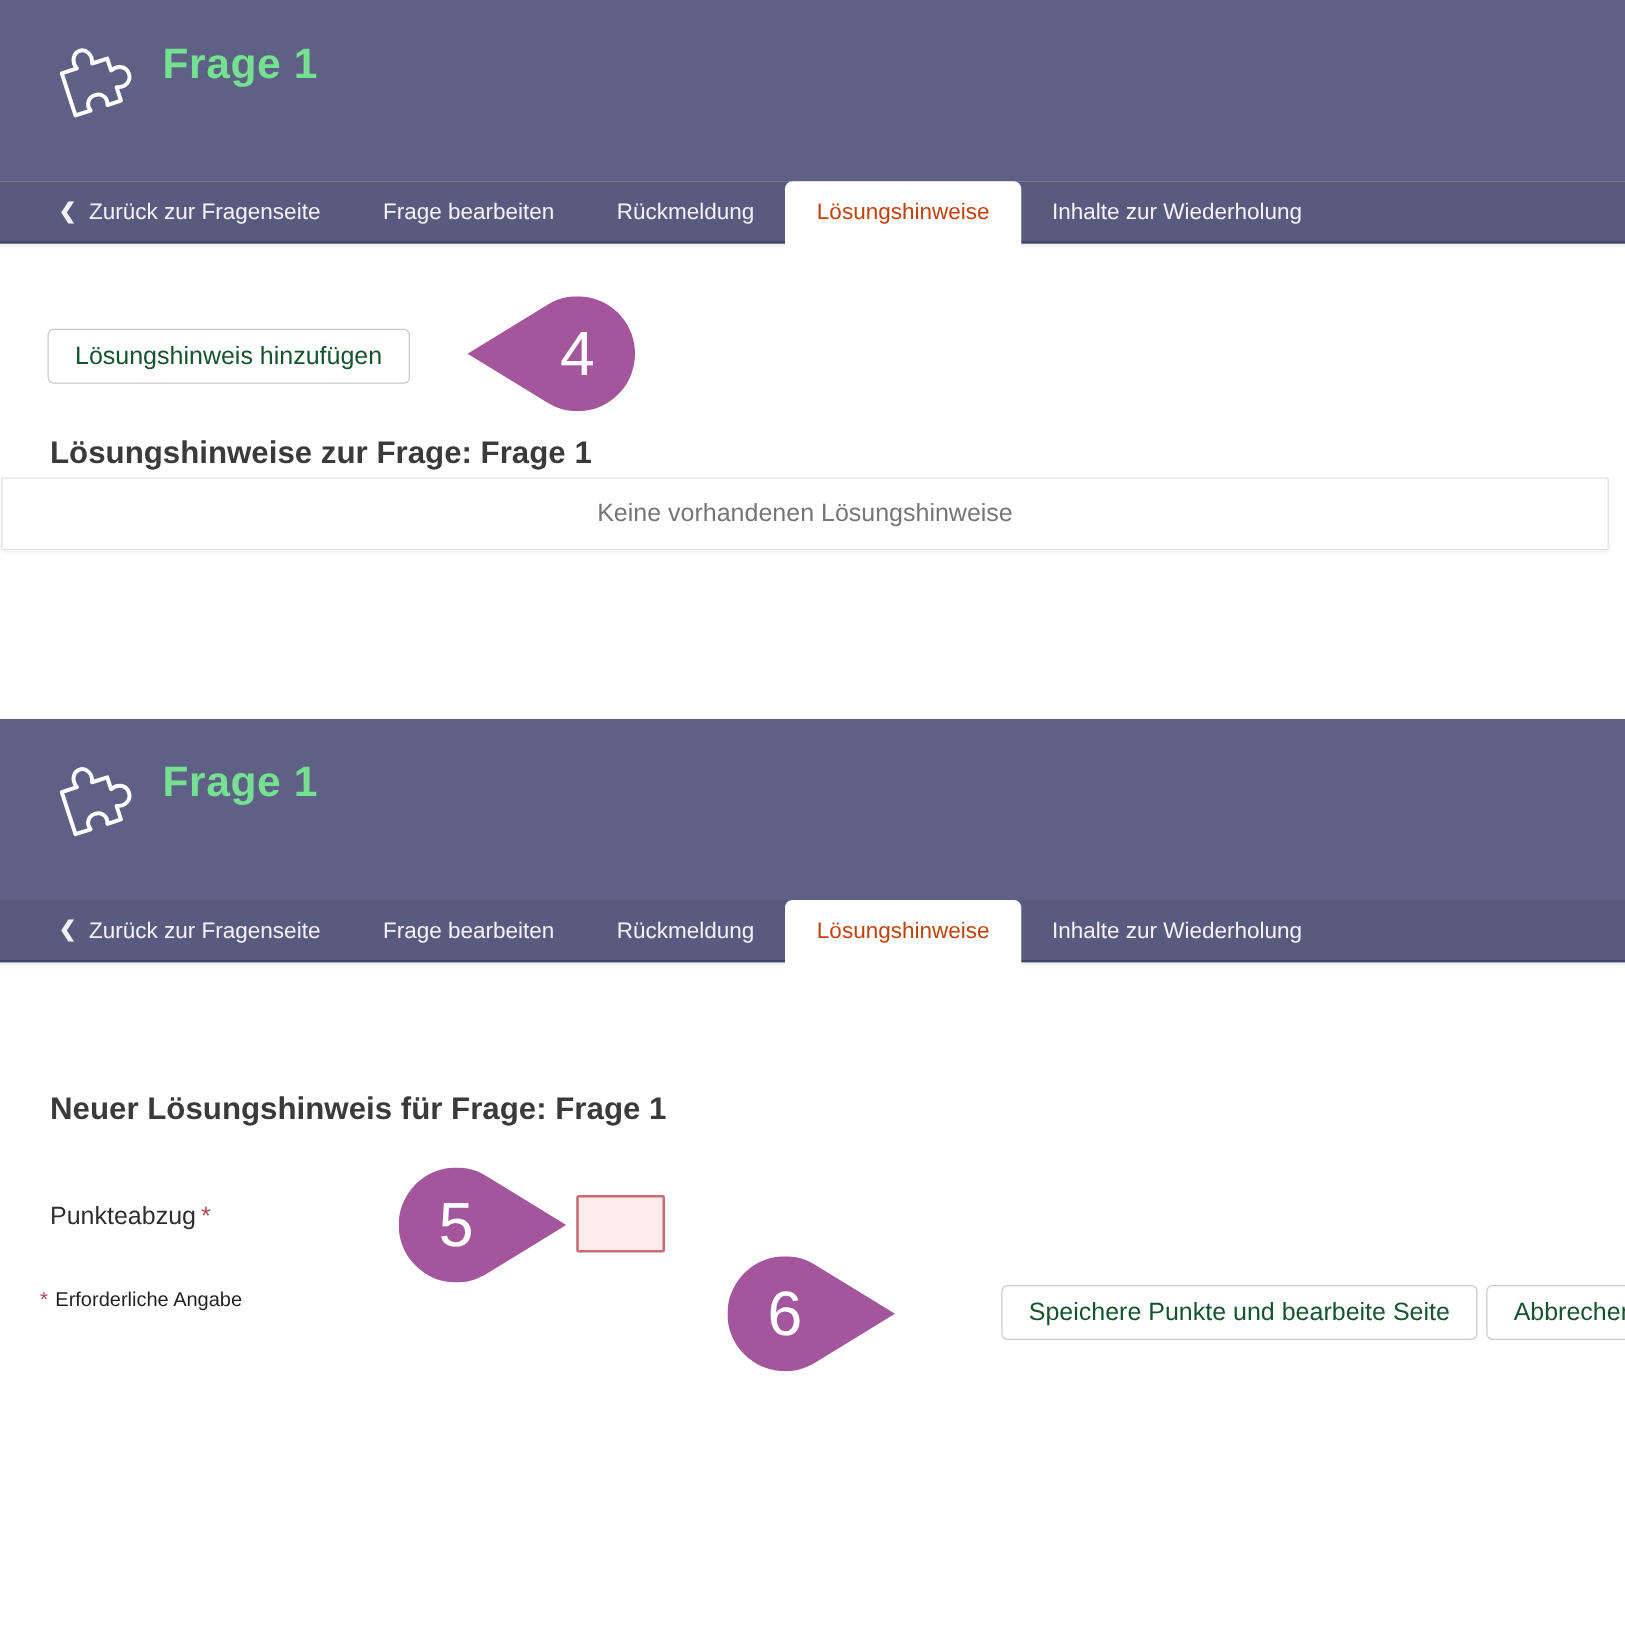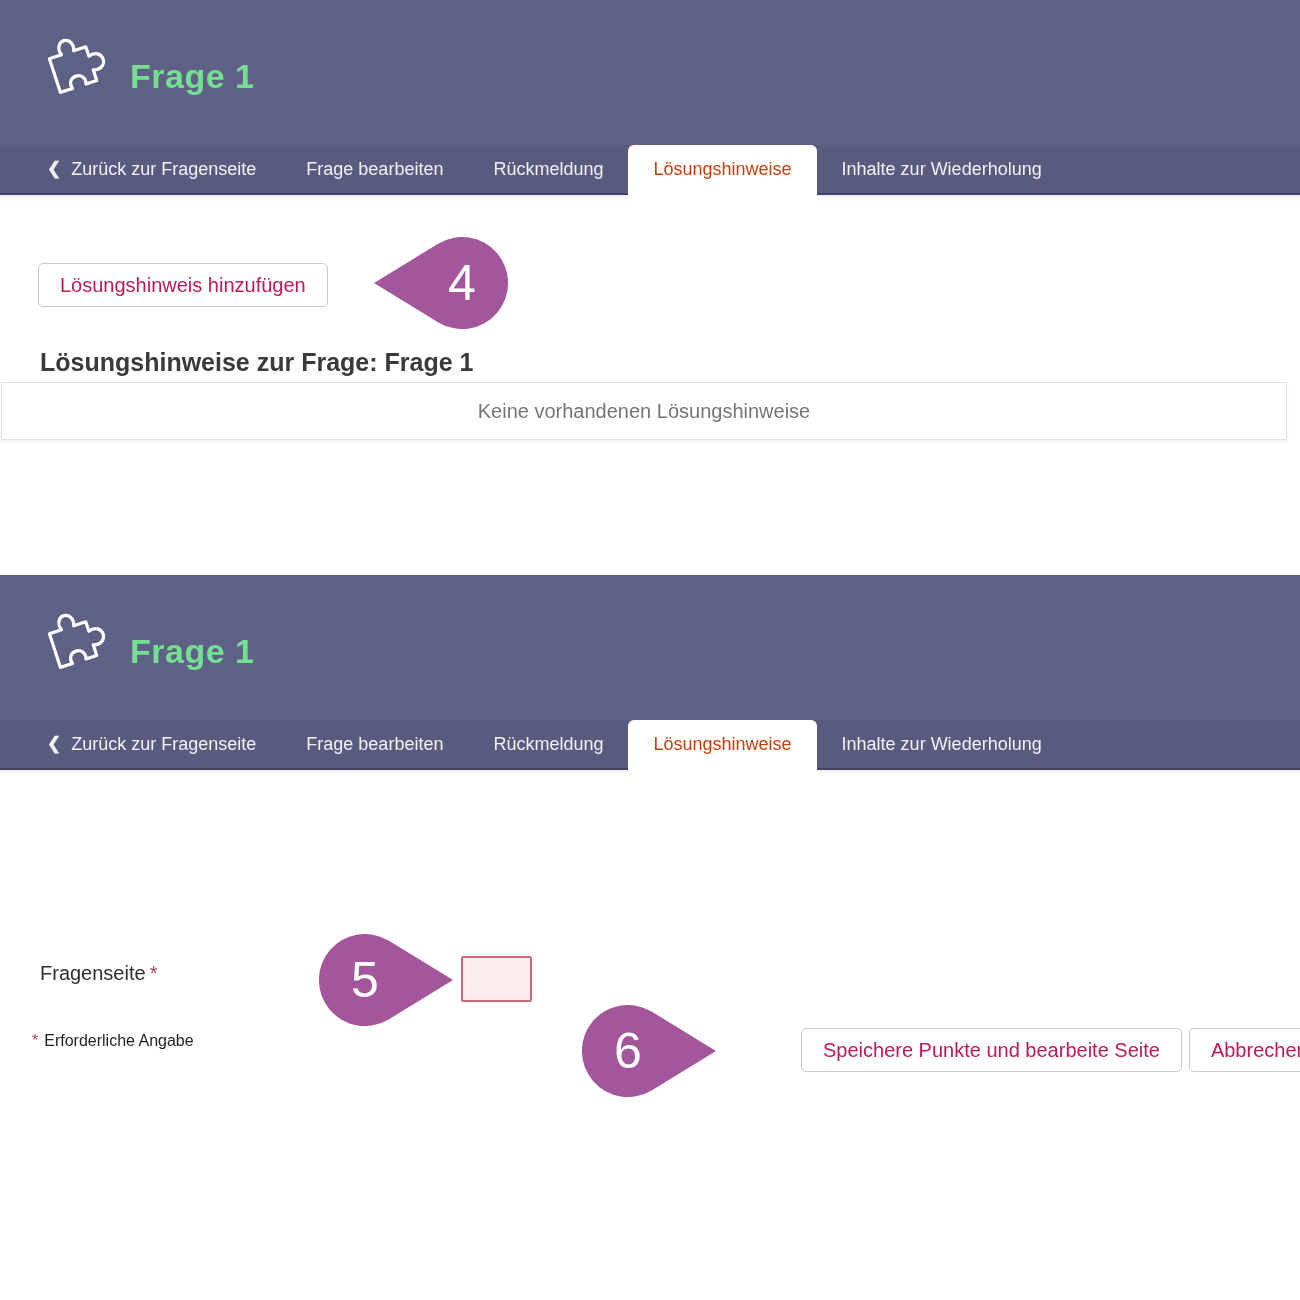--- a/index.html
+++ b/index.html
@@ -4,21 +4,21 @@
 <style>
   * { box-sizing: border-box; margin: 0; padding: 0; }
   html,body { width:1300px; background:#ffffff; font-family:"Liberation Sans", sans-serif; }
   .page { width:1300px; height:1300px; position:relative; overflow:hidden; background:#fff; }
 
   
   .appbar {
     height:145px; background:#5e6086; display:flex; align-items:center;
     padding:0 0 18px 38px;
   }
-  .brand { display:flex; align-items:flex-end; }
+  .brand { display:flex; align-items:flex-start; }
   .puzzle-icon { width:68px; height:64px; transform:rotate(-18deg); flex:0 0 auto; }
   .app-title { color:#75e091; font-size:34px; font-weight:700; margin-left:24px; letter-spacing:0.5px; }
 
   
   .tabbar {
     height:50px; background:#585a7e; border-bottom:2px solid #44466a;
     display:flex; align-items:stretch; padding-left:22px; position:relative;
   }
   .tabbar::after {
     content:""; position:absolute; top:100%; left:0; right:0; height:6px;
@@ -34,21 +34,21 @@
     margin-bottom:-8px; padding-bottom:8px; position:relative; z-index:2;
   }
 
   
   .content1 { position:relative; height:380px; background:#fff; }
   .content2 { position:relative; height:530px; background:#fff; }
 
   .btn {
     display:inline-flex; align-items:center; justify-content:center; height:44px;
     padding:0 21px; background:#fff; border:1px solid #c9c9c9; border-radius:5px;
-    font-size:20px; color:#be185d; font-family:inherit; cursor:pointer; white-space:nowrap;
+    font-size:20px; color:#14532d; font-family:inherit; cursor:pointer; white-space:nowrap;
   }
 
   h3.section-heading { position:absolute; left:40px; font-size:25px; font-weight:700; color:#3a3a3a; line-height:30px;text-align:right; }
 
   .empty-row {
     position:absolute; left:1px; right:13px; top:187px; height:58px;
     background:#fff; border:1px solid #e1e1e1; box-shadow:0 2px 3px rgba(0,0,0,0.05);
     display:flex; align-items:center; justify-content:center;
     color:#757575; font-size:20px;
   }
@@ -147,23 +147,24 @@
       </div>
       <div class="tab active">
         <span>Lösungshinweise</span>
       </div>
       <div class="tab">
         <span>Inhalte zur Wiederholung</span>
       </div>
     </div>
 
     <div class="content2">
+      <h3 class="section-heading" style="top:102px;">Neuer Lösungshinweis für Frage: Frage 1</h3>
 
       <div class="field-label">
-        <span>Fragenseite</span><span class="req-star">*</span>
+        <span>Punkteabzug</span><span class="req-star">*</span>
       </div>
 
       <div class="callout point-right" style="left:319px; top:164px;">
         <svg viewBox="0 0 134 92">
           <path d="M134,46 L70,6.8 A46,46 0 1 0 70,85.2 Z" fill="#a3569b"></path>
         </svg>
         <span class="callout-num">5</span>
       </div>
 
       <input class="points-input" type="text" value="" style="">

